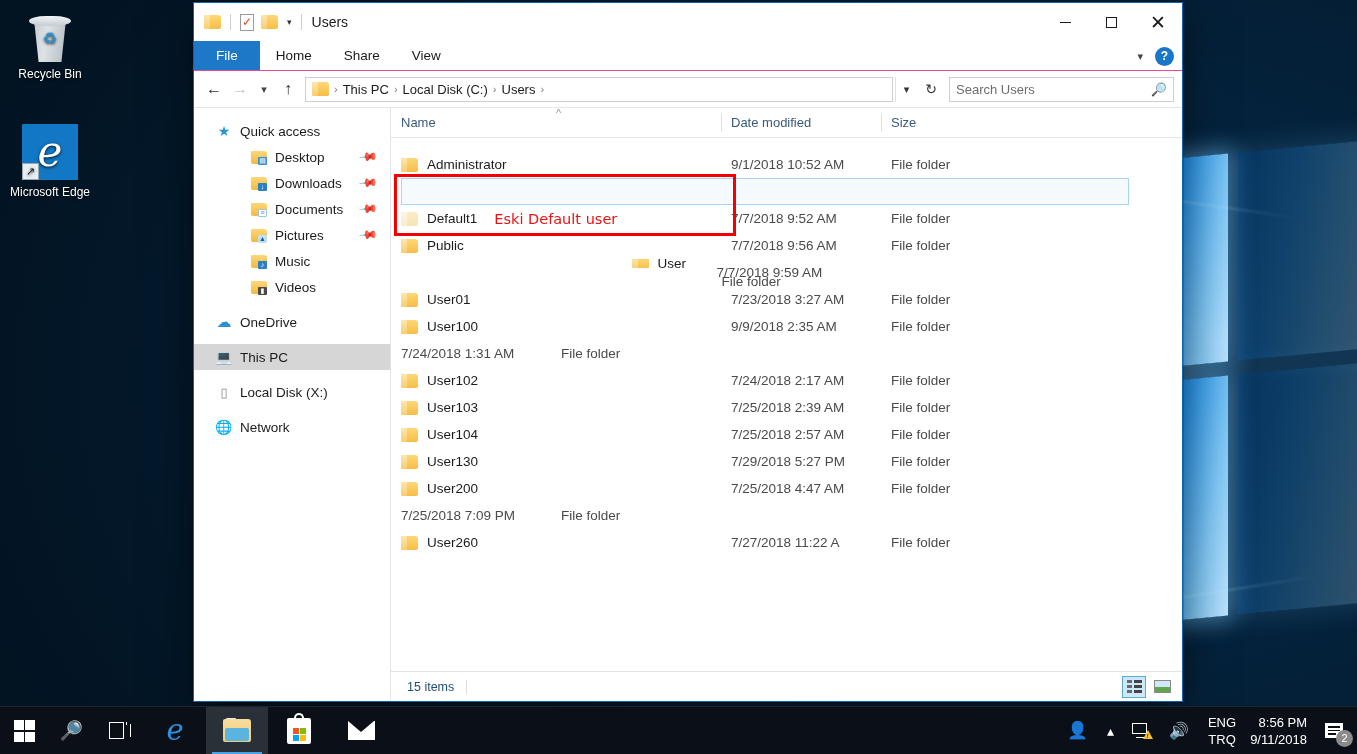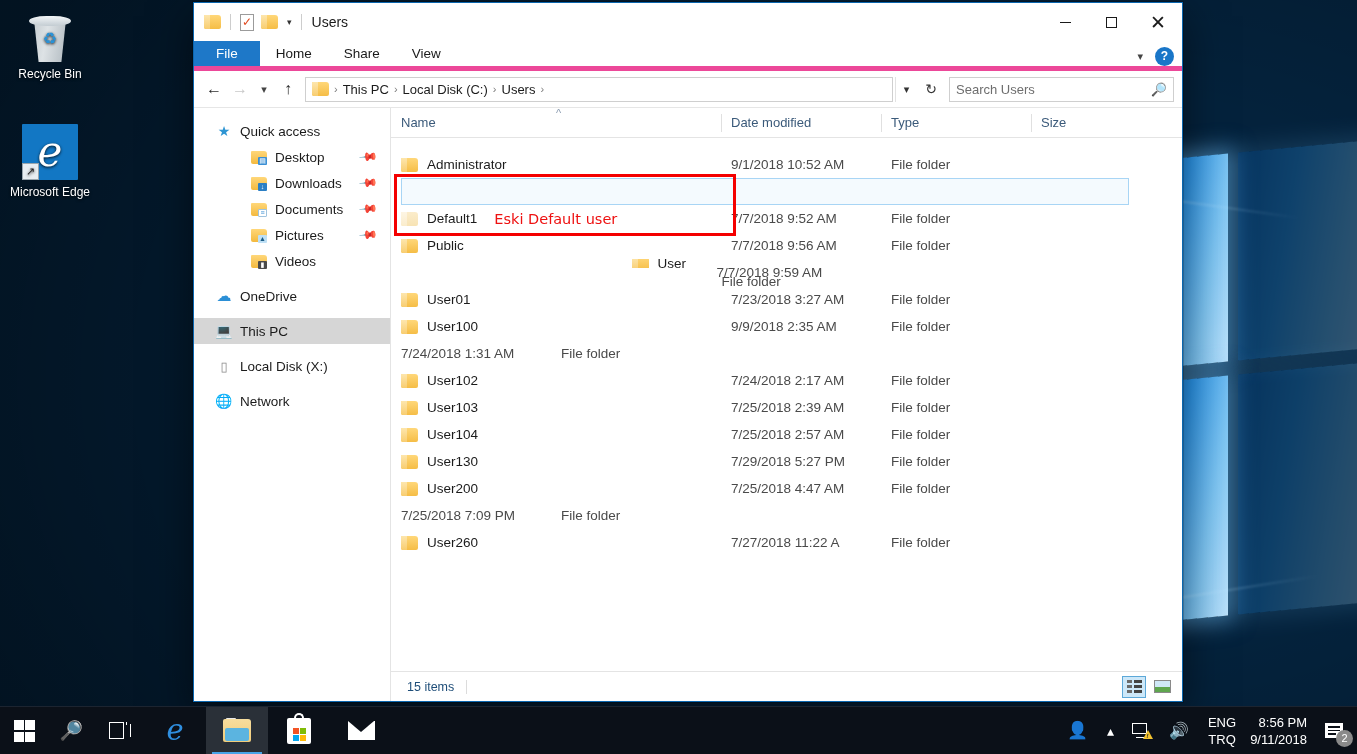--- a/index.html
+++ b/index.html
@@ -130,21 +130,21 @@
     width:46px; height:38px; display:flex; align-items:center; justify-content:center;
     font-size:13px; color:#1a1a1a;
   }
   .win-btn .min-bar { width:11px; height:1px; background:#1a1a1a; }
   .win-btn .max-sq  { width:11px; height:11px; border:1px solid #1a1a1a; }
   .win-btn.close { font-size:19px; font-weight:300; width:48px; }
 
   
   .ribbon {
     height: 30px; display:flex; align-items:stretch; position:relative;
-    border-bottom:5px solid #ec4899; background:#fff;text-align:right;
+    border-bottom:1px solid #ec4899; background:#fff;text-align:right;
   }
   .rtab {
     padding: 0 16px; display:flex; align-items:center;
     font-size:13.5px; color:#1a1a1a;
   }
   .rtab.file { background:#1e78c8; color:#fff; padding:0 22px; }
   .ribbon-right { position:absolute; right:8px; top:0; height:30px; display:flex; align-items:center; gap:12px; }
   .chev-dn { font-size:11px; color:#444; }
   .help-btn {
     width:19px; height:19px; border-radius:50%; background:#1976c8; color:#fff;
@@ -455,20 +455,28 @@
         <div class="nav-item child">
           <span class="nav-ico">
               <span class="mf">
                 <span class="badge" style="background:#bfe0f5;color:#1b5c86;">▲</span>
               </span>
             </span>
           <span>Pictures</span>
           <span class="pin">📌</span>
         </div>
 
+        <div class="nav-item child">
+          <span class="nav-ico">
+              <span class="mf">
+                <span class="badge" style="background:#2b7fc4;">♪</span>
+              </span>
+            </span>
+          <span>Music</span>
+        </div>
 
         <div class="nav-item child">
           <span class="nav-ico">
               <span class="mf">
                 <span class="badge" style="background:#4a4a4a;">▮</span>
               </span>
             </span>
           <span>Videos</span>
         </div>
 
@@ -502,23 +510,20 @@
       </div>
 
       <div class="listpane">
         <div class="colhead">
           <span class="sort-caret">^</span>
           <div class="col c-name">
               <span>Name</span>
             </div>
           <div class="col c-date">
               <span>Date modified</span>
-            </div>
-          <div class="col c-type">
-              <span>Type</span>
             </div>
           <div class="col c-size">
               <span>Size</span>
             </div>
         </div>
 
         <div class="rows" id="rows-host">
 
         <div class="row" style="margin-top: 13px;">
               <div class="cell c-name">

